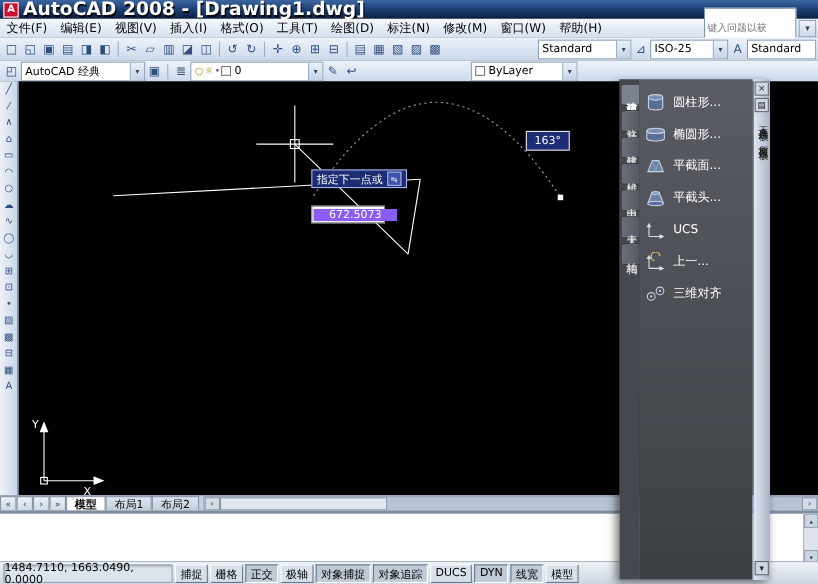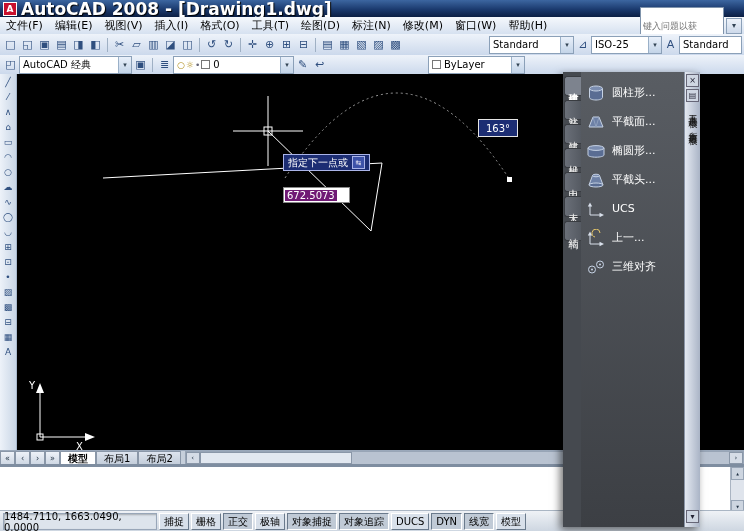--- a/index.html
+++ b/index.html
@@ -13,21 +13,21 @@
   .titlebar .logo{width:12px;height:12px;background:#c8102e;color:#fff;font-size:9px;
     font-weight:bold;display:flex;align-items:center;justify-content:center;border:1px solid #fff;}
   .titlebar .ttext{font-size:17px;font-weight:bold;text-shadow:1px 1px 1px #000;}
   
   .menubar{position:absolute;left:0;top:17px;right:0;height:17px;
     background:linear-gradient(#f5f8fc,#d6e1f0);border-bottom:1px solid #aebcce;
     display:flex;align-items:center;color:#000;}
   .menuitem{padding:4px 6px;height:100%;display:flex;align-items:center;font-size:11px;}
   .helpbox{margin-left:auto;display:flex;align-items:center;gap:2px;padding-right:2px;}
   .helpbox input{width:78px;height:12px;font-size:9px;border:1px solid #7f93ab;padding:12px 2px;
-    font-family:Liberation Serif, serif;}
+    font-family:Liberation Mono, monospace;}
   .helpbox .hbtn{width:14px;height:14px;border:1px solid #8ba0b8;
     background:linear-gradient(#eef3fa,#cdd9ea);font-size:8px;display:flex;
     align-items:center;justify-content:center;color:#345;}
   
   .tbrow{position:absolute;left:0;right:0;background:linear-gradient(#eef3fa,#ccd9ec);
     border-bottom:1px solid #a8b8cc;display:flex;align-items:center;padding:0 2px;}
   .tbrow1{top:34px;height:21px;}
   .tbrow2{top:55px;height:19px;}
   .tbtn{width:17px;height:17px;display:flex;align-items:center;justify-content:center;
     color:#2f4f7f;font-size:11px;flex:none;}
@@ -49,21 +49,21 @@
     font-size:9px;color:#2f4f7f;}
   
   .canvas{position:absolute;left:16px;top:74px;width:728px;height:376px;background:#000;}
   .canvas svg{position:absolute;left:0;top:0;}
   .dyntip{position:absolute;left:267px;top:80px;height:15px;display:flex;align-items:center;
     background:#1c2d73;border:1px solid #aab4e8;color:#fff;font-size:10px;padding:0 4px;gap:4px;}
   .dyntip .tipicon{width:11px;height:11px;background:#3d52a8;border:1px solid #aab4e8;
     font-size:7px;display:flex;align-items:center;justify-content:center;color:#dde;}
   .dynin{position:absolute;left:267px;top:113px;width:64px;height:14px;background:#fff;
     border:1px solid #888;display:flex;align-items:center;padding-left:1px;}
-  .dynin span{background:#701a75;color:#fff;font-size:10px;padding:0 2px;}
+  .dynin span{background:#8b5cf6;color:#fff;font-size:10px;padding:0 14px;}
   .anglebadge{position:absolute;left:462px;top:45px;width:38px;height:16px;background:#1c2d73;
     border:1px solid #e5e5e5;color:#fff;font-size:10px;display:flex;align-items:center;justify-content:center;}
   
   .palette{position:absolute;left:563px;top:72px;width:137px;height:455px;display:flex;
     z-index:50;box-shadow:-3px 3px 8px rgba(0,0,0,0.55);}
   .pal-tabs{width:18px;background:#45494f;display:flex;flex-direction:column;
     align-items:stretch;padding-top:2px;}
   .ptab{writing-mode:vertical-rl;color:#e9e9e9;font-size:10px;padding:8px 1px;margin:2px 0 2px 1px;
     background:linear-gradient(90deg,#6a6f78,#555a62);border:1px solid #393c41;border-right:none;
     border-radius:3px 0 0 3px;text-align:center;letter-spacing:1px;}
@@ -279,31 +279,31 @@
     <div class="pal-body">
       <div class="pitem">
         <svg width="22" height="18">
           <path d="M4.5 4.5v9c0 1.4 2.9 2.5 6.5 2.5s6.5-1.1 6.5-2.5v-9" fill="#5a6d93" stroke="#c6d2e4"></path>
           <ellipse cx="11" cy="4.5" rx="6.5" ry="2.5" fill="#7b8db0" stroke="#c6d2e4"></ellipse>
         </svg>
         <span>圆柱形...</span>
       </div>
       <div class="pitem">
         <svg width="22" height="18">
+          <path d="M3 6v7c0 1.2 3.6 2.2 8 2.2s8-1 8-2.2V6" fill="#5a6d93" stroke="#c6d2e4"></path>
+          <ellipse cx="11" cy="6" rx="8" ry="2.4" fill="#7b8db0" stroke="#c6d2e4"></ellipse>
+        </svg>
+        <span>椭圆形...</span>
+      </div>
+      <div class="pitem">
+        <svg width="22" height="18">
           <path d="M8 4 L14 4 L18 14 L4 14 Z" fill="#6e81a6" stroke="#c6d2e4"></path>
           <path d="M8 4 L11 14 M14 4 L11 14" stroke="#8fa0bd" fill="none"></path>
         </svg>
         <span>平截面...</span>
-      </div>
-      <div class="pitem">
-        <svg width="22" height="18">
-          <path d="M3 6v7c0 1.2 3.6 2.2 8 2.2s8-1 8-2.2V6" fill="#5a6d93" stroke="#c6d2e4"></path>
-          <ellipse cx="11" cy="6" rx="8" ry="2.4" fill="#7b8db0" stroke="#c6d2e4"></ellipse>
-        </svg>
-        <span>椭圆形...</span>
       </div>
       <div class="pitem">
         <svg width="22" height="18">
           <path d="M7.5 4.5 L14.5 4.5 L18 14 L4 14 Z" fill="#6e81a6" stroke="#c6d2e4"></path>
           <ellipse cx="11" cy="14" rx="7" ry="2" fill="#5a6d93" stroke="#c6d2e4"></ellipse>
           <ellipse cx="11" cy="4.5" rx="3.5" ry="1.3" fill="#7b8db0" stroke="#c6d2e4"></ellipse>
         </svg>
         <span>平截头...</span>
       </div>
       <div class="pitem">

